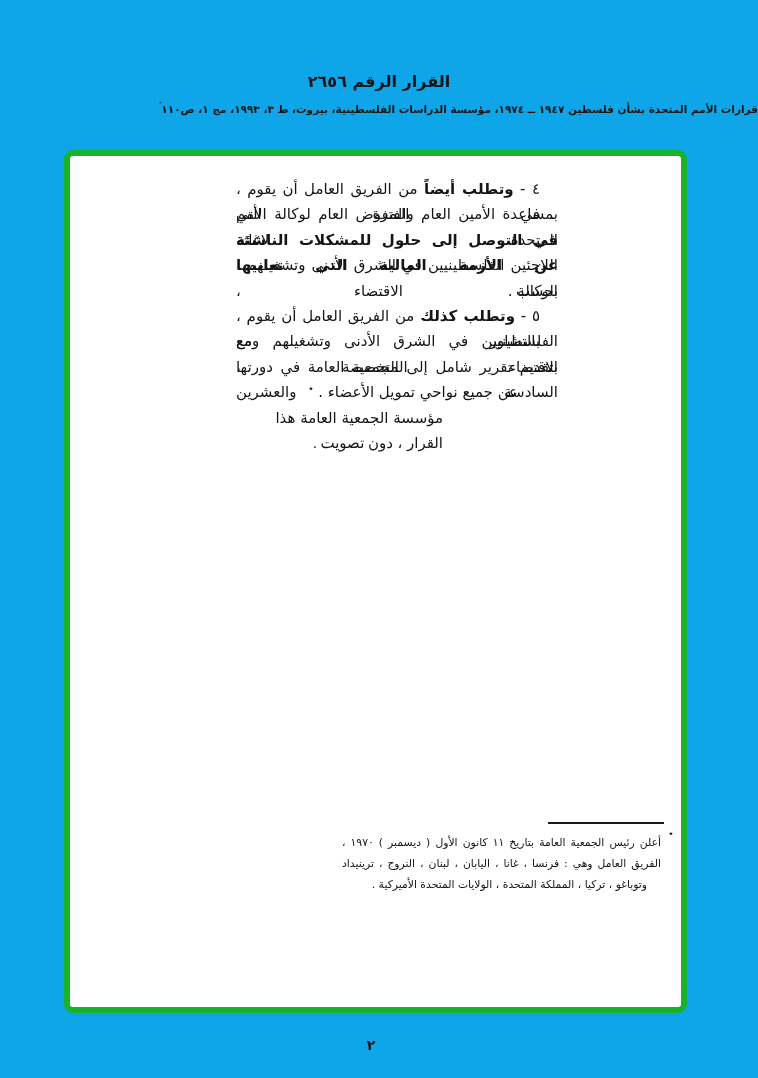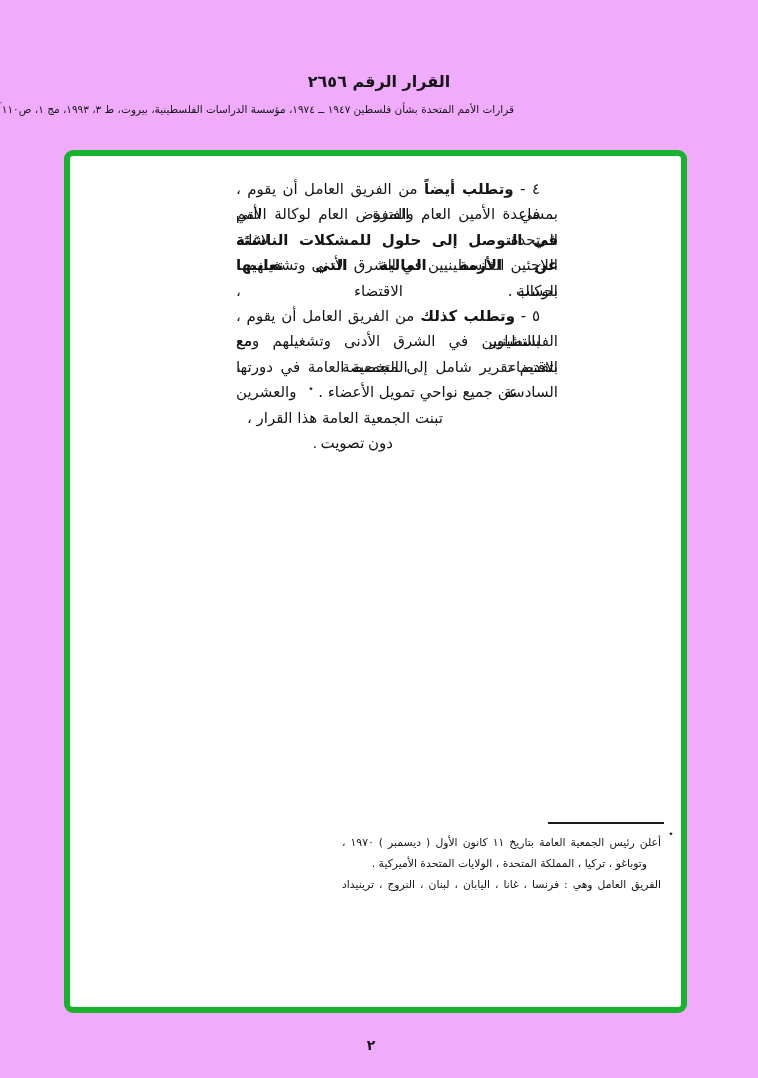--- a/index.html
+++ b/index.html
@@ -1,34 +1,34 @@
 <!DOCTYPE html>
 <html lang="ar" dir="rtl"><head>
 <meta charset="utf-8">
 <style>
   html,body{margin:0;padding:0;background:#ffffff;}
   .page{
     position:relative;
     width:758px;height:1078px;
-    background:#f0abfc;
+    background:#0ea5e9;
     font-family:"DejaVu Sans", sans-serif;
     color:#151515;
     direction:rtl;
     overflow:hidden;
   }
   .doc-title{
     position:absolute;top:72px;left:0;right:0;
     text-align:center;
     font-size:16px;font-weight:700;
     letter-spacing:0.5px;
   }
   .doc-subtitle{
     position:absolute;top:103px;left:0;right:0;
-    text-align:left;
-    font-size:10.5px;font-weight:400;
+    text-align:right;
+    font-size:10.5px;font-weight:700;
     white-space:nowrap;
   }
   .ref-mark{
     font-size:8px;vertical-align:super;line-height:0;
   }
   .green-box{
     position:absolute;
     left:64px;top:150px;
     width:611px;height:851px;
     border:6px solid #19b22d;
@@ -112,30 +112,30 @@
       <div class="ln">بمساعدة الأمين العام والمفوض العام لوكالة الأمم المتحدة لاغاثة</div>
       <div class="ln heavy">في التوصل إلى حلول للمشكلات الناشئة عن الأزمة المالية التي تعانيها</div>
       <div class="ln">اللاجئين الفلسطينيين في الشرق الأدنى وتشغيلهم ، بحسب الاقتضاء ،</div>
       <div class="ln endline">الوكالة .</div>
 
       <div class="ln first"><span>٥ -</span> <span class="b">وتطلب كذلك</span> <span>من الفريق العامل أن يقوم ، بالتشاور مع</span></div>
       <div class="ln">الفلسطينيين في الشرق الأدنى وتشغيلهم ومع الاقتضاء المتخصصة ،</div>
       <div class="ln">بتقديم تقرير شامل إلى الجمعية العامة في دورتها السادسة والعشرين</div>
       <div class="ln endline p5last"><span>عن جميع نواحي تمويل الأعضاء .</span> <span class="fnmark">٭</span></div>
 
-      <div class="ln endline close1">تبنت الجمعية العامة هذا القرار ،</div>
+      <div class="ln endline close1">مؤسسة الجمعية العامة هذا القرار ،</div>
       <div class="ln endline close3">دون تصويت .</div>
 
     </div>
 
     <div class="footnote-rule"></div>
     <div class="footnote-star">٭</div>
     <div class="footnote-lines">
       <div class="fn-ln">أعلن رئيس الجمعية العامة بتاريخ ١١ كانون الأول ( ديسمبر ) ١٩٧٠ ،</div>
+      <div class="fn-ln">الفريق العامل وهي : فرنسا ، غانا ، اليابان ، لبنان ، النروج ، ترينيداد</div>
       <div class="fn-ln last">وتوباغو ، تركيا ، المملكة المتحدة ، الولايات المتحدة الأميركية .</div>
-      <div class="fn-ln">الفريق العامل وهي : فرنسا ، غانا ، اليابان ، لبنان ، النروج ، ترينيداد</div>
     </div>
 
   </div>
 
   <div class="page-number">٢</div>
 
 </div>
 
 </body></html>

